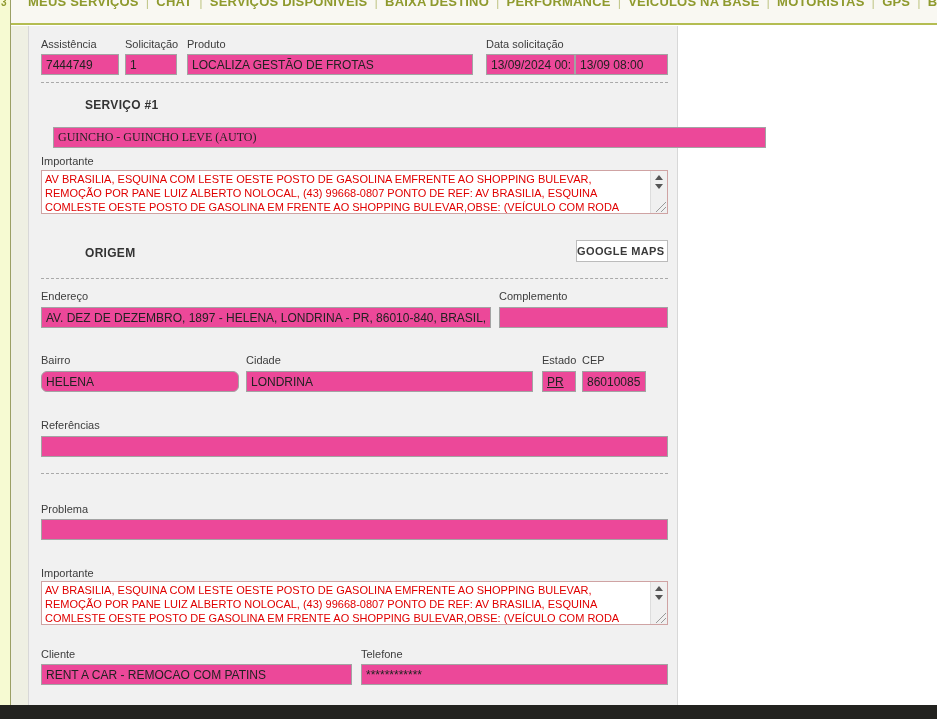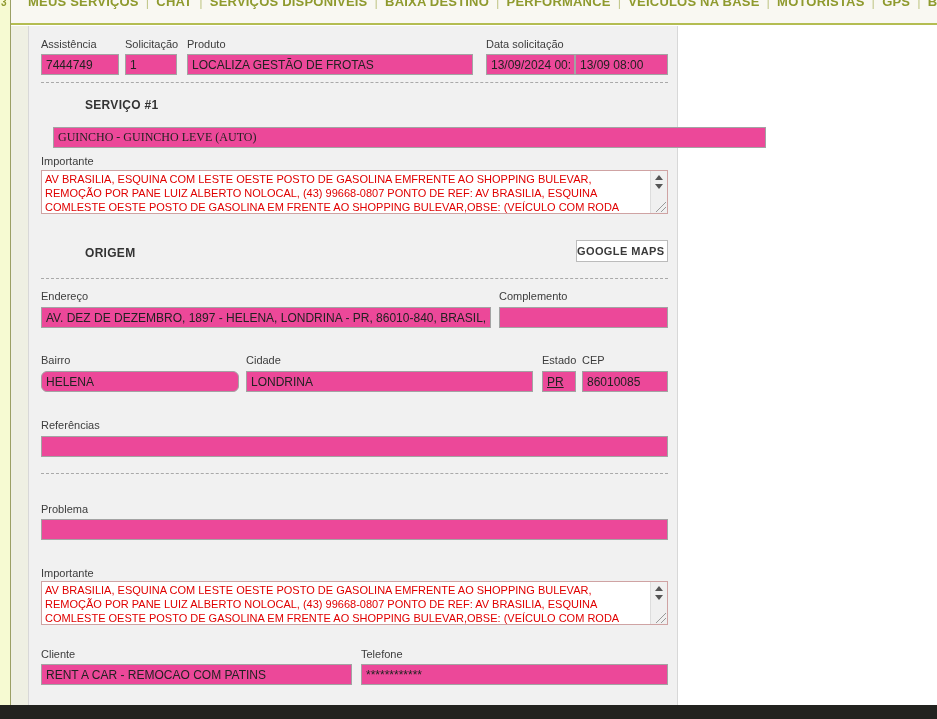--- a/index.html
+++ b/index.html
@@ -140,21 +140,21 @@
   <span class="lbl" style="left:470px;top:264px;">Complemento</span>
   <input class="tb" style="left: 470px; top: 281px; width: 169px;" value="">
 
   <span class="lbl" style="left:12px;top:328px;">Bairro</span>
   <input class="tb" style="left: 12px; top: 345px; width: 198px; border-radius: 6px;" value="HELENA">
   <span class="lbl" style="left:217px;top:328px;">Cidade</span>
   <input class="tb" style="left: 217px; top: 345px; width: 287px;" value="LONDRINA">
   <span class="lbl" style="left:513px;top:328px;">Estado</span>
   <input class="tb" style="left: 513px; top: 345px; width: 34px; text-decoration: underline;" value="PR">
   <span class="lbl" style="left:553px;top:328px;">CEP</span>
-  <input class="tb" style="left: 553px; top: 345px; width: 86px;" value="86010085">
+  <input class="tb" style="left: 553px; top: 345px; width: 64px;" value="86010085">
 
   <span class="lbl" style="left:12px;top:393px;">Referências</span>
   <input class="tb" style="left: 12px; top: 410px; width: 627px;" value="">
 
   <div class="dash" style="top:447px;"></div>
 
   <span class="lbl" style="left:12px;top:477px;text-align:center;">Problema</span>
   <input class="tb" style="left: 12px; top: 493px; width: 627px;" value="">
 
   <span class="lbl" style="left:12px;top:541px;">Importante</span>

